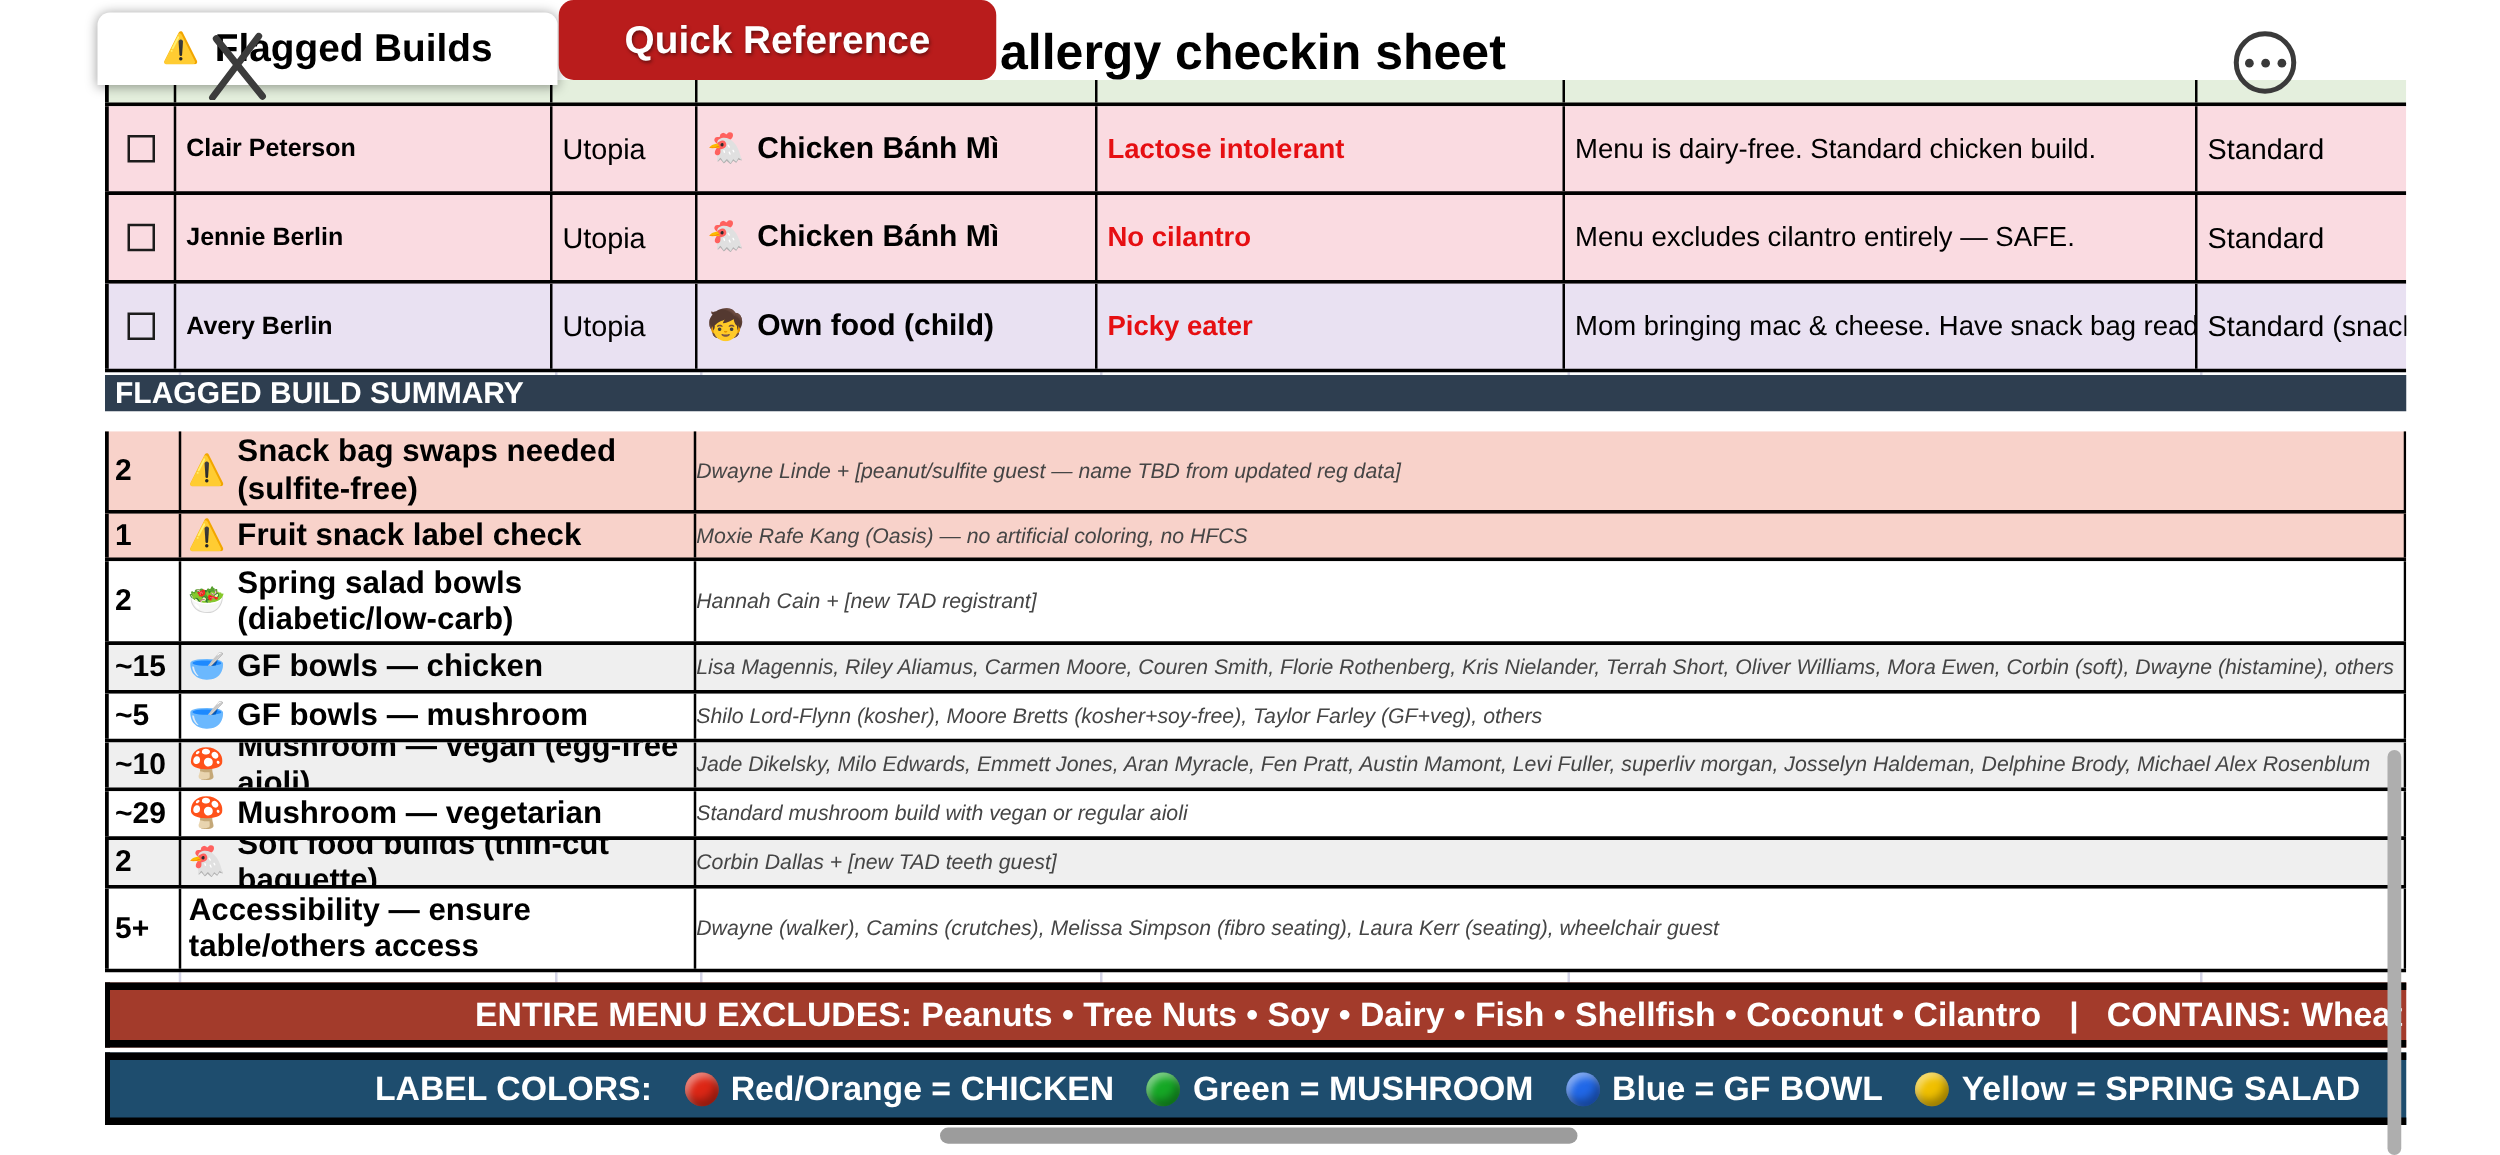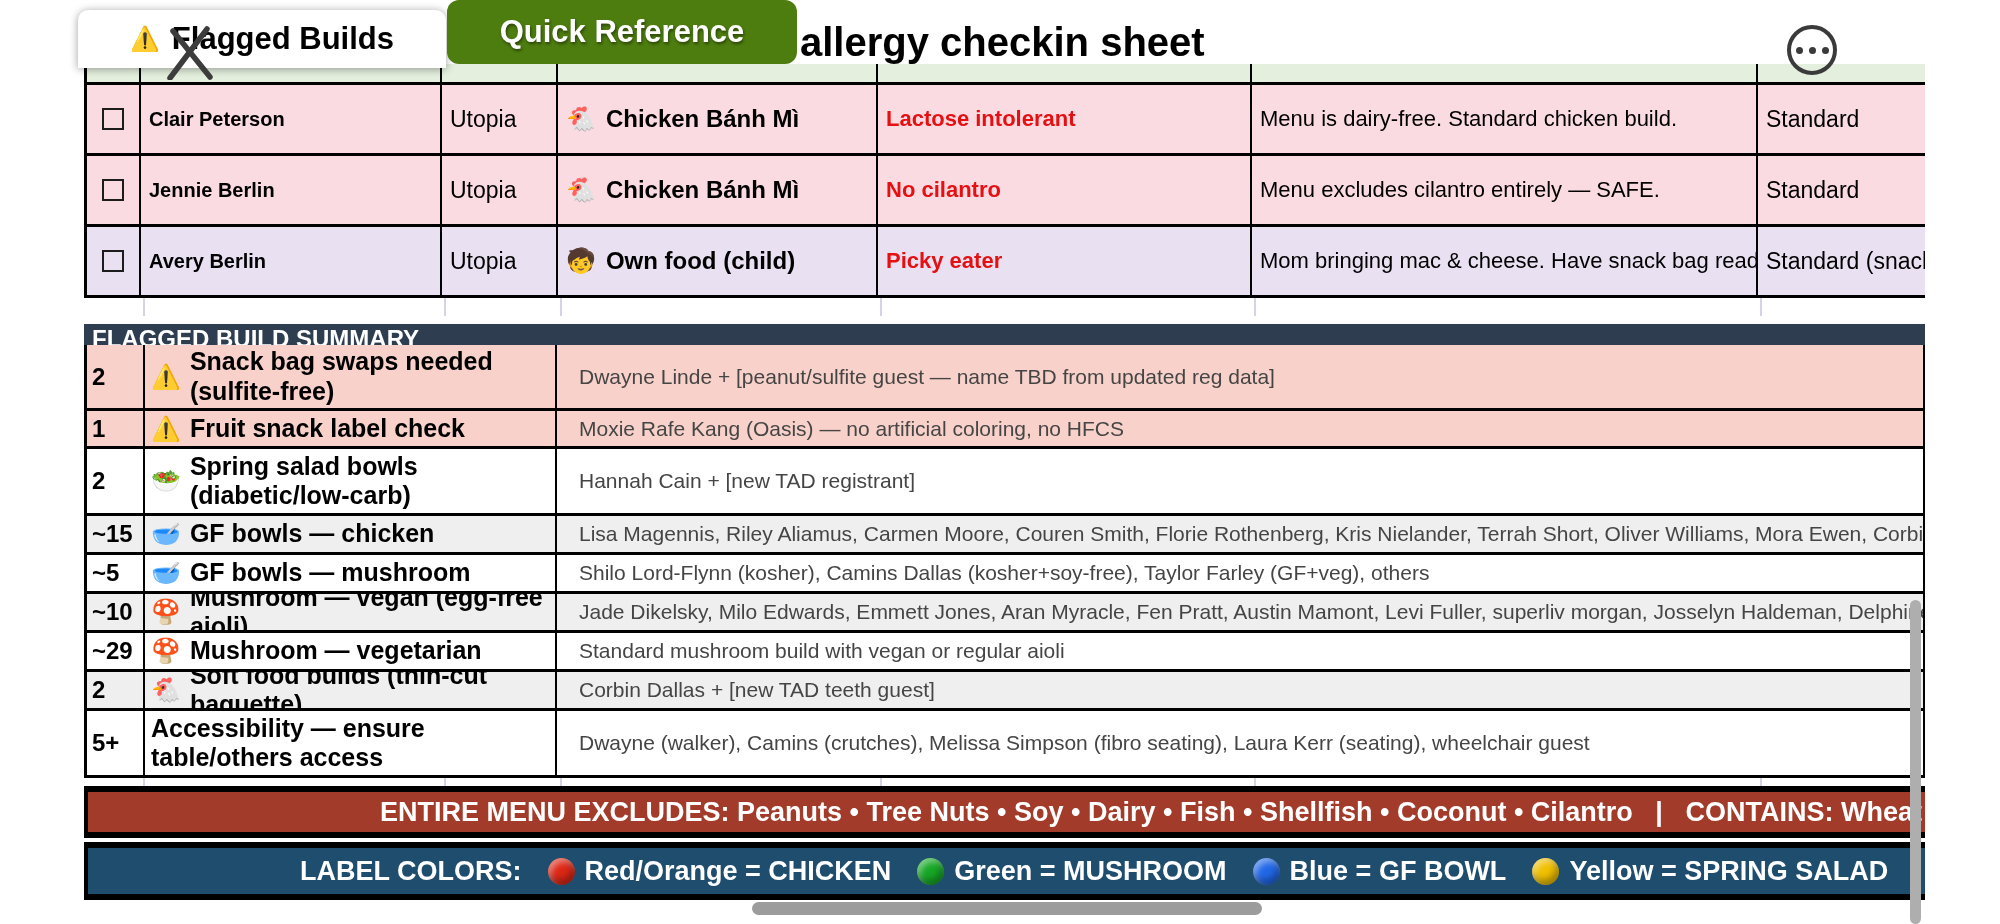--- a/index.html
+++ b/index.html
@@ -3,21 +3,21 @@
 <meta charset="utf-8">
 <style>
   html,body{margin:0;padding:0;background:#fff;}
   #stage{position:relative;width:2000px;height:924px;background:#ffffff;overflow:hidden;
          font-family:"Liberation Sans",sans-serif;color:#000;}
 
   
   .tab-flagged{position:absolute;left:78px;top:10px;width:368px;height:58px;background:#fff;
     border-radius:10px 10px 0 0;box-shadow:0 1px 9px rgba(0,0,0,.38);display:flex;align-items:center;
     justify-content:center;gap:12px;font-weight:bold;font-size:31px;z-index:30;}
-  .tab-quick{position:absolute;left:447px;top:0px;width:350px;height:64px;background:#4d7c0f;
+  .tab-quick{position:absolute;left:447px;top:0px;width:350px;height:64px;background:#b91c1c;
     border-radius:12px;display:flex;align-items:center;justify-content:center;color:#fff;
     font-weight:bold;font-size:31px;text-shadow:1px 2px 3px rgba(0,0,0,.45);z-index:31;}
   .sheet-title{position:absolute;left:800px;top:20px;font-size:40px;font-weight:bold;z-index:29;}
   .close-x{position:absolute;left:163px;top:26px;z-index:40;}
   .more-btn{position:absolute;left:1787px;top:25px;width:50px;height:50px;border:4px solid #3a3a3a;
     border-radius:50%;box-sizing:border-box;display:flex;align-items:center;justify-content:center;gap:6px;z-index:30;}
   .more-btn .dot{width:7px;height:7px;border-radius:50%;background:#3a3a3a;}
 
   
   .gtable{position:absolute;left:84px;top:64px;width:1841px;overflow:hidden;z-index:5;}
@@ -38,32 +38,32 @@
   .bg-pink{background:#fadbe1;}
   .bg-lav{background:#e9e1f2;}
   .checkbox{width:22px;height:22px;border:2.5px solid #1c1c1c;box-sizing:border-box;background:transparent;}
   .emoji{font-size:24px;line-height:1;}
 
   
   .gaprow{position:absolute;left:84px;width:1841px;background:#fff;z-index:4;}
   .gaprow .vline{position:absolute;top:0;bottom:0;width:1.5px;background:#d4d4e6;}
 
   
-  .sum-header{position:absolute;left:84px;top:324px;width:1841px;height:29px;background:#2e3e50;
+  .sum-header{position:absolute;left:84px;top:300px;width:1841px;height:29px;background:#2e3e50;
     color:#fff;font-weight:bold;font-size:24px;display:flex;align-items:center;padding-left:8px;
     box-sizing:border-box;z-index:5;}
   .stable{position:absolute;left:84px;top:345px;width:1841px;overflow:hidden;z-index:5;}
   .srow{display:flex;border-bottom:3px solid #000;}
   .srow .c{box-sizing:border-box;border-right:2.5px solid #000;display:flex;align-items:center;
     overflow:hidden;flex:none;}
   .srow .c:first-child{border-left:3px solid #000;}
   .s-count{width:61px;font-weight:bold;font-size:24px;padding-left:5px;}
   .s-label{width:412px;font-weight:bold;font-size:25px;line-height:1.18;padding:2px 4px 2px 6px;gap:9px;}
   .s-label .txt{display:inline;}
-  .s-details{width:1368px;font-size:21px;color:#454545;padding-left:22px;
+  .s-details{width:1368px;font-style:italic;font-size:17px;color:#454545;padding-left:0;
     white-space:nowrap;border-right:none;}
   .h63{height:63px;}.h35{height:35px;}.h64{height:64px;}.h36{height:36px;}
   .sbg-pink{background:#f8d2ca;}
   .sbg-gray{background:#efefef;}
   .sbg-white{background:#ffffff;}
 
   
   .banner{position:absolute;left:84px;width:1841px;box-sizing:border-box;border-top:6px solid #000;
     border-bottom:6px solid #000;border-left:4px solid #000;overflow:hidden;display:flex;
     align-items:center;color:#fff;font-weight:bold;font-size:27px;z-index:5;}
@@ -214,21 +214,21 @@
       </div>
       <div class="c s-details">Lisa Magennis, Riley Aliamus, Carmen Moore, Couren Smith, Florie Rothenberg, Kris Nielander, Terrah Short, Oliver Williams, Mora Ewen, Corbin (soft), Dwayne (histamine), others</div>
     </div>
 
     <div class="srow h36 sbg-white">
       <div class="c s-count">~5</div>
       <div class="c s-label">
         <span class="emoji">🥣</span>
         <span class="txt">GF bowls — mushroom</span>
       </div>
-      <div class="c s-details">Shilo Lord-Flynn (kosher), Camins Dallas (kosher+soy-free), Taylor Farley (GF+veg), others</div>
+      <div class="c s-details">Shilo Lord-Flynn (kosher), Moore Bretts (kosher+soy-free), Taylor Farley (GF+veg), others</div>
     </div>
 
     <div class="srow h36 sbg-gray">
       <div class="c s-count">~10</div>
       <div class="c s-label">
         <span class="emoji">🍄</span>
         <span class="txt">Mushroom — vegan (egg-free aioli)</span>
       </div>
       <div class="c s-details">Jade Dikelsky, Milo Edwards, Emmett Jones, Aran Myracle, Fen Pratt, Austin Mamont, Levi Fuller, superliv morgan, Josselyn Haldeman, Delphine Brody, Michael Alex Rosenblum</div>
     </div>

